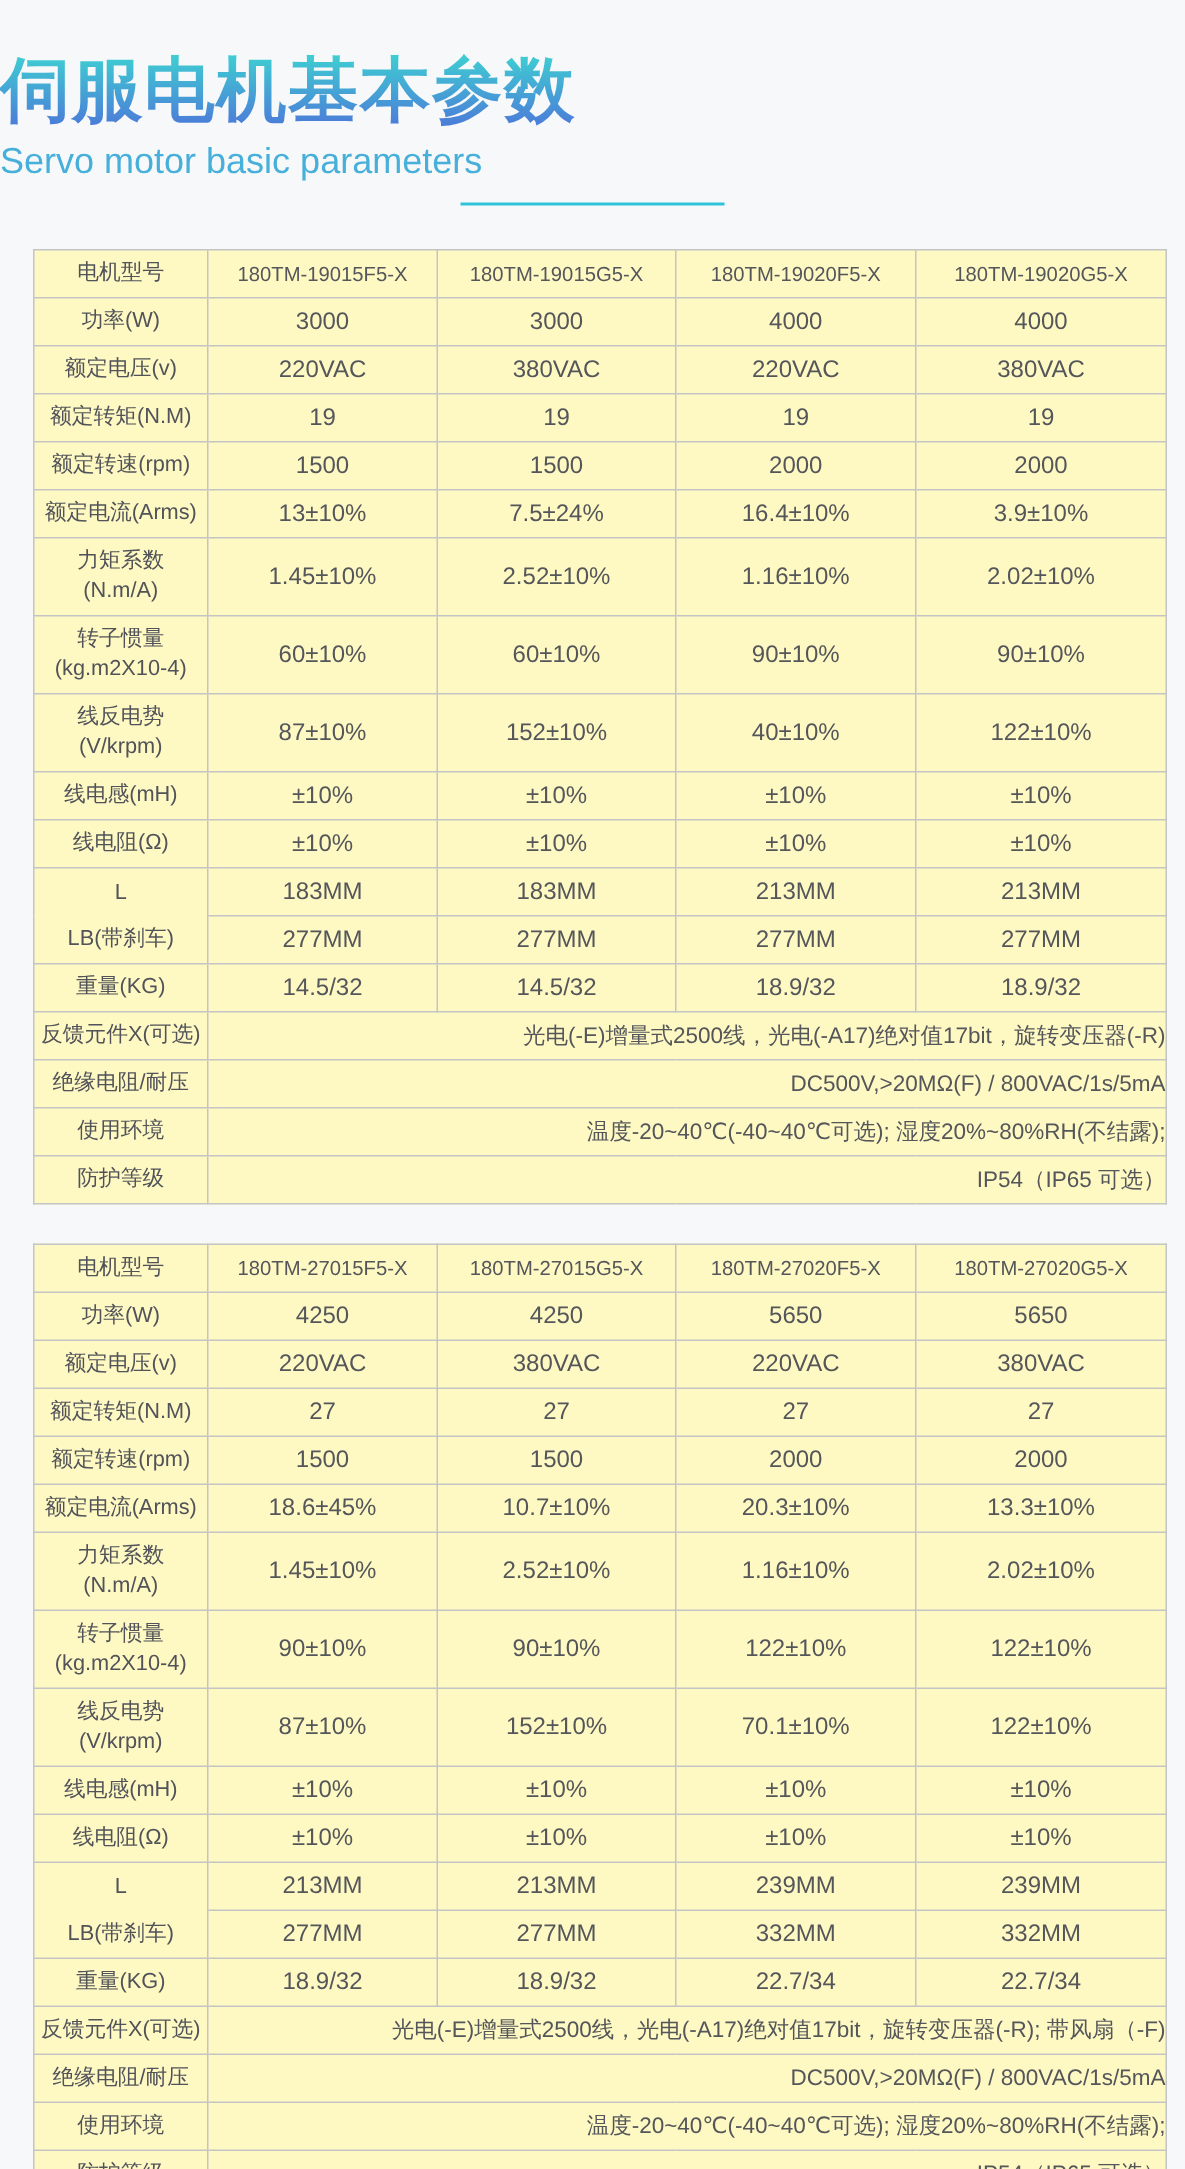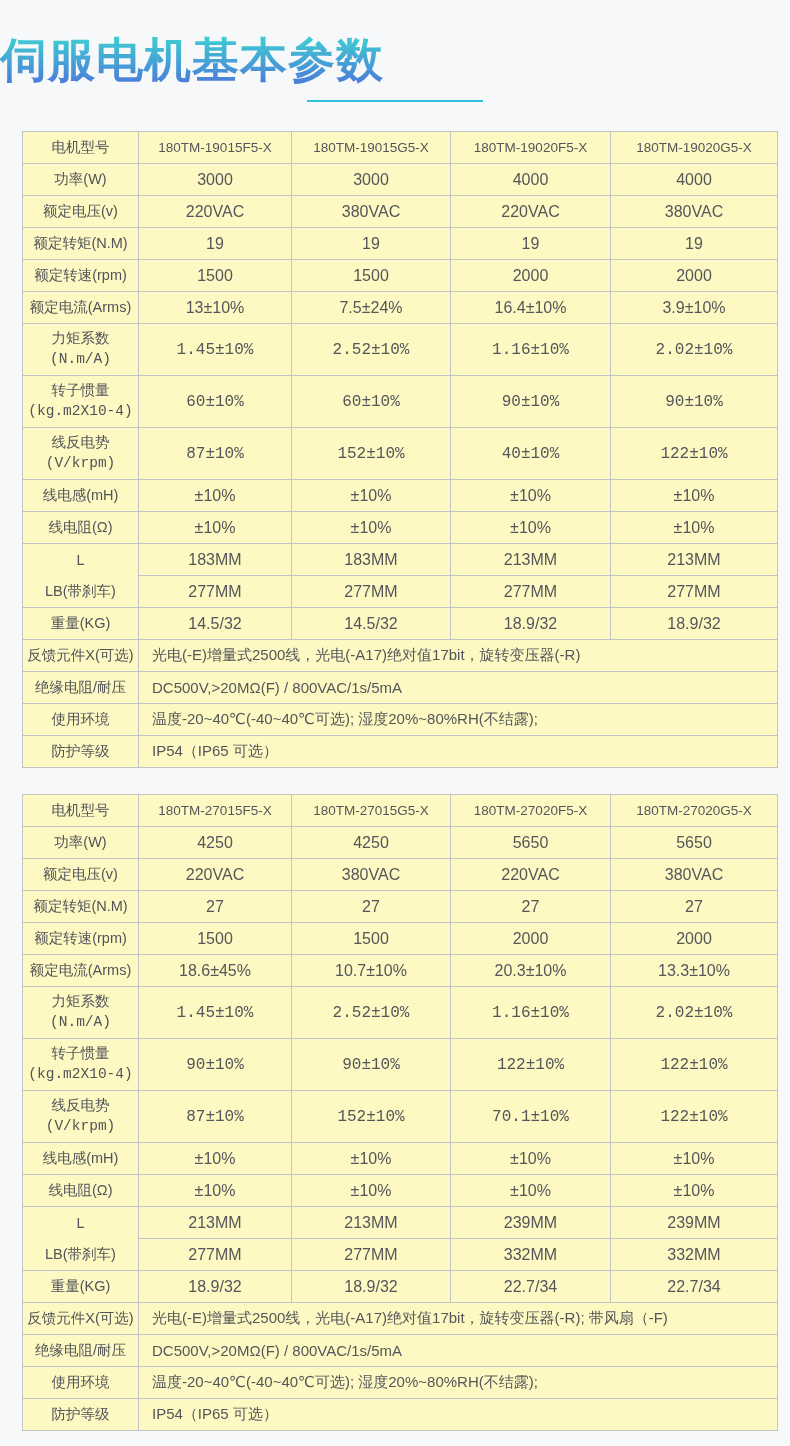--- a/index.html
+++ b/index.html
@@ -42,33 +42,34 @@
     border:1px solid #c3c4c6;
     font-weight:normal;
     padding:0;
     text-align:center;
     vertical-align:middle;
     overflow:hidden;
   }
   .tbl th{font-size:14.5px; color:#515359;}
   .tbl td{font-size:16px; color:#54565a;}
   tr.h1{height:32px;}
-  tr.h2{height:52px;font-family:Liberation Mono, monospace;}
+  tr.h2{height:52px;}
   tr.model-row td{font-size:13.5px;}
   .tbl th .lab{display:block; line-height:1.35;}
   th.dual{padding:0;}
   .dual-wrap span{display:block; height:31px; line-height:31px;}
-  td.fval{text-align:left; padding-left:13px; font-size:15px;}
+  td.fval{text-align:right; padding-left:13px; font-size:15px;}
 </style>
 </head>
 <body>
 
 <div class="page">
   <div class="header">
     <div class="title">伺服电机基本参数</div>
+    <div class="subtitle">Servo motor basic parameters</div>
     <div class="underline"></div>
   </div>
 
   <table class="tbl">
     <colgroup>
       <col style="width:116px">
       <col style="width:153px">
       <col style="width:159px">
       <col style="width:160px">
       <col style="width:167px">

